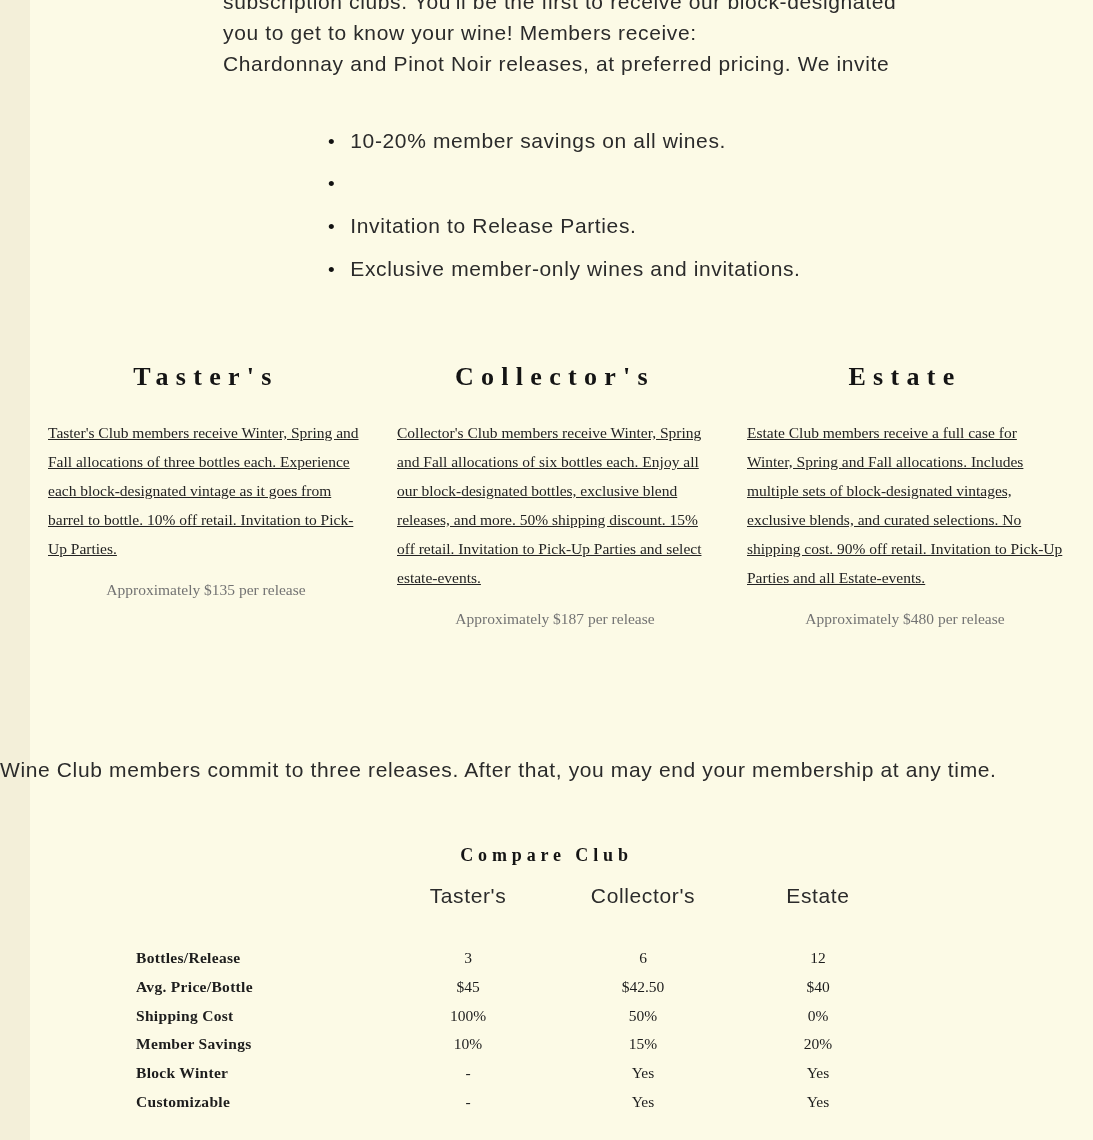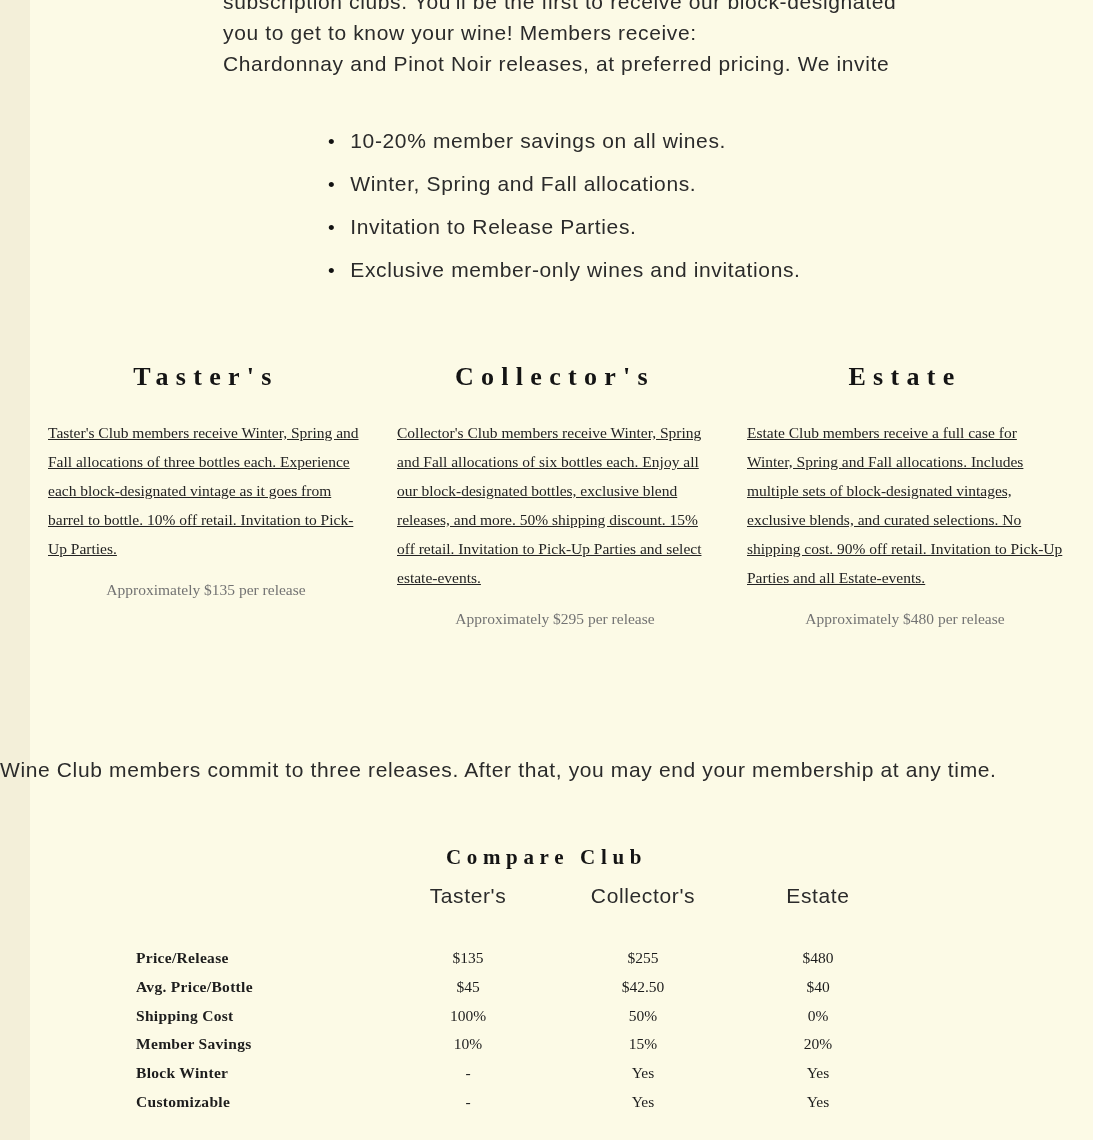--- a/index.html
+++ b/index.html
@@ -94,21 +94,21 @@
     color: #2b2b2b;
   }
   
   .compare-title {
     position: absolute;
     left: 0;
     top: 845px;
     width: 100%;
     text-align: center;
     font-family: "Liberation Serif", serif;
-    font-size: 21px;
+    font-size: 18px;
     font-weight: 600;
     letter-spacing: 0.27em;
     color: #141414;
   }
   .compare-headers {
     position: absolute;
     left: 0;
     top: 884px;
     width: 1093px;
     height: 28px;
@@ -164,66 +164,65 @@
   <div class="line">Chardonnay and Pinot Noir releases, at preferred pricing. We invite</div>
 </div>
 
 <ul class="bullets">
   <li class="bullet-item">
     <span class="bullet-dot">•</span>
     <span>10-20% member savings on all wines.</span>
   </li>
   <li class="bullet-item">
     <span class="bullet-dot">•</span>
-    <span>Winter, Spring and Fall allocations.</span>
   </li>
   <li class="bullet-item">
     <span class="bullet-dot">•</span>
     <span>Invitation to Release Parties.</span>
   </li>
   <li class="bullet-item">
     <span class="bullet-dot">•</span>
     <span>Exclusive member-only wines and invitations.</span>
   </li>
 </ul>
 
 <div class="club-card club-tasters">
   <div class="club-title">Taster's</div>
   <div class="club-description">Taster's Club members receive Winter, Spring and Fall allocations of three bottles each. Experience each block-designated vintage as it goes from barrel to bottle. 10% off retail. Invitation to Pick-Up Parties.</div>
   <div class="club-price-note">Approximately $135 per release</div>
 </div>
 
 <div class="club-card club-collectors">
   <div class="club-title">Collector's</div>
   <div class="club-description">Collector's Club members receive Winter, Spring and Fall allocations of six bottles each. Enjoy all our block-designated bottles, exclusive blend releases, and more. 50% shipping discount. 15% off retail. Invitation to Pick-Up Parties and select estate-events.</div>
-  <div class="club-price-note">Approximately $295 per release</div>
+  <div class="club-price-note">Approximately $187 per release</div>
 </div>
 
 <div class="club-card club-estate">
   <div class="club-title">Estate</div>
   <div class="club-description">Estate Club members receive a full case for Winter, Spring and Fall allocations. Includes multiple sets of block-designated vintages, exclusive blends, and curated selections. No shipping cost. 90% off retail. Invitation to Pick-Up Parties and all Estate-events.</div>
   <div class="club-price-note">Approximately $480 per release</div>
 </div>
 
 <div class="commit-note">Wine Club members commit to three releases. After that, you may end your membership at any time.</div>
 
 <div class="compare-title">Compare Club</div>
 
 <div class="compare-headers">
   <div class="compare-col-header col-h-0">Taster's</div>
   <div class="compare-col-header col-h-1">Collector's</div>
   <div class="compare-col-header col-h-2">Estate</div>
 </div>
 
 <div class="compare-table">
   <div class="table-row">
-    <span class="row-label">Price/Release</span>
-    <span class="row-value val-0">$135</span>
-    <span class="row-value val-1">$255</span>
-    <span class="row-value val-2">$480</span>
+    <span class="row-label">Bottles/Release</span>
+    <span class="row-value val-0">3</span>
+    <span class="row-value val-1">6</span>
+    <span class="row-value val-2">12</span>
   </div>
   <div class="table-row">
     <span class="row-label">Avg. Price/Bottle</span>
     <span class="row-value val-0">$45</span>
     <span class="row-value val-1">$42.50</span>
     <span class="row-value val-2">$40</span>
   </div>
   <div class="table-row">
     <span class="row-label">Shipping Cost</span>
     <span class="row-value val-0">100%</span>

